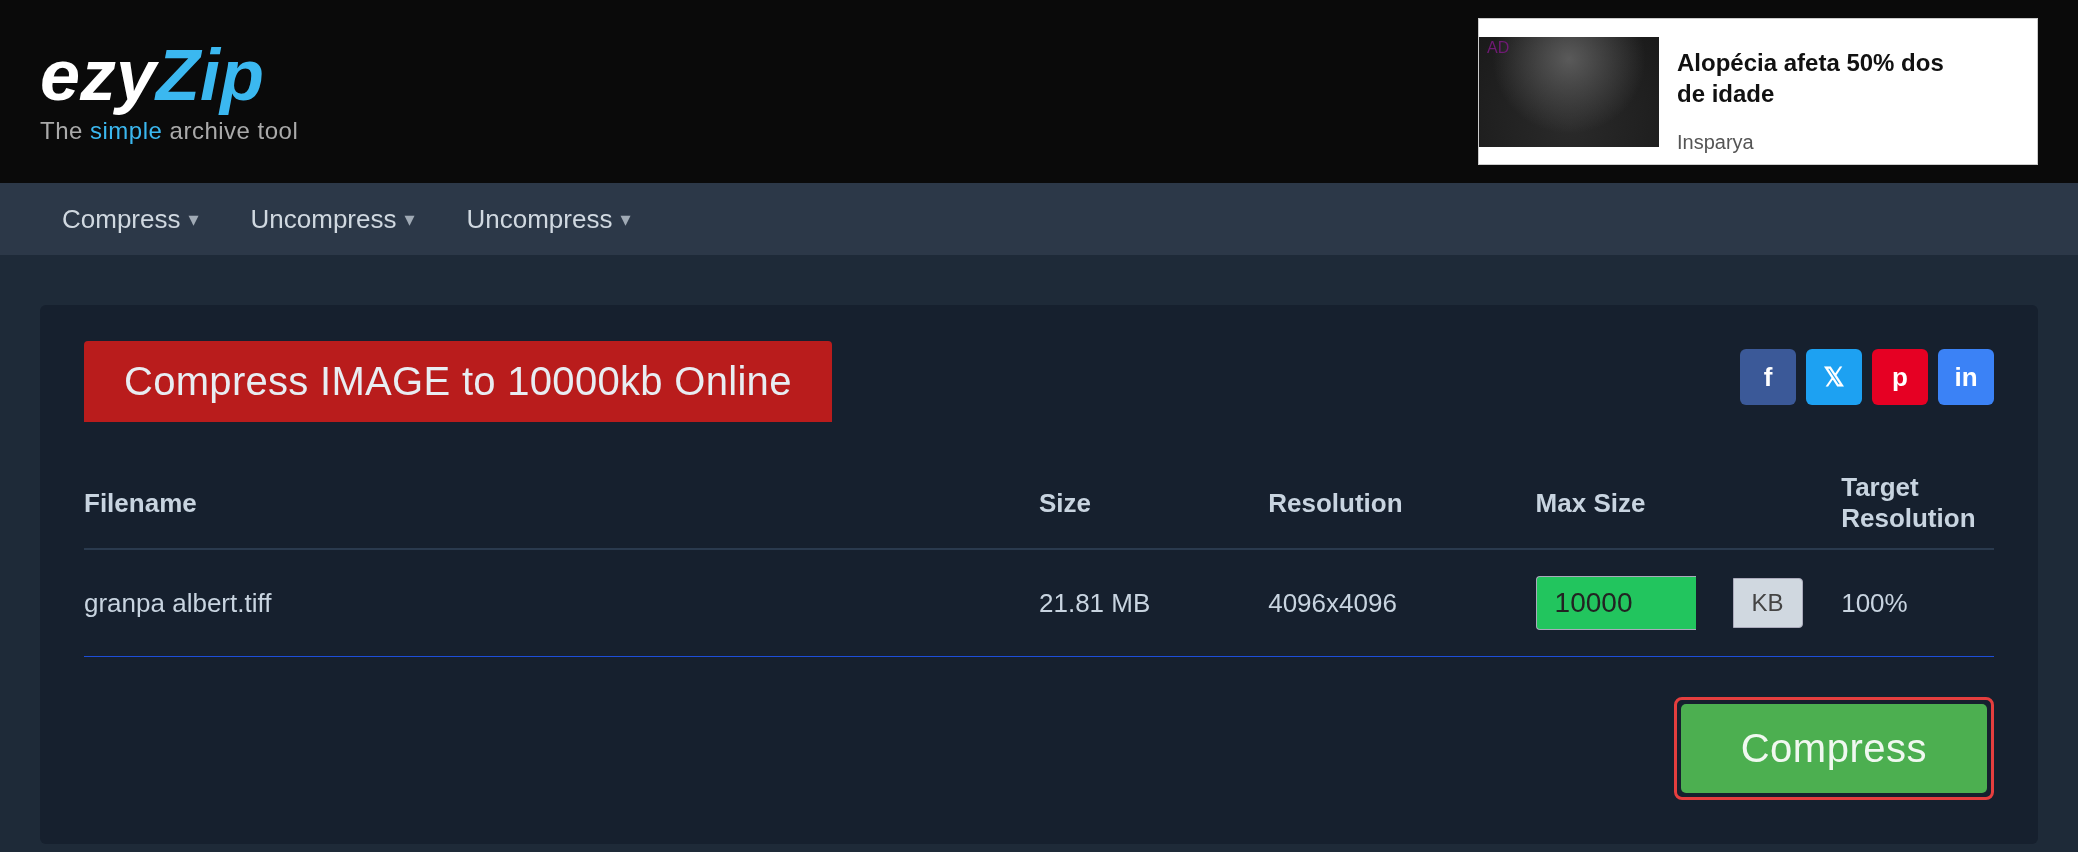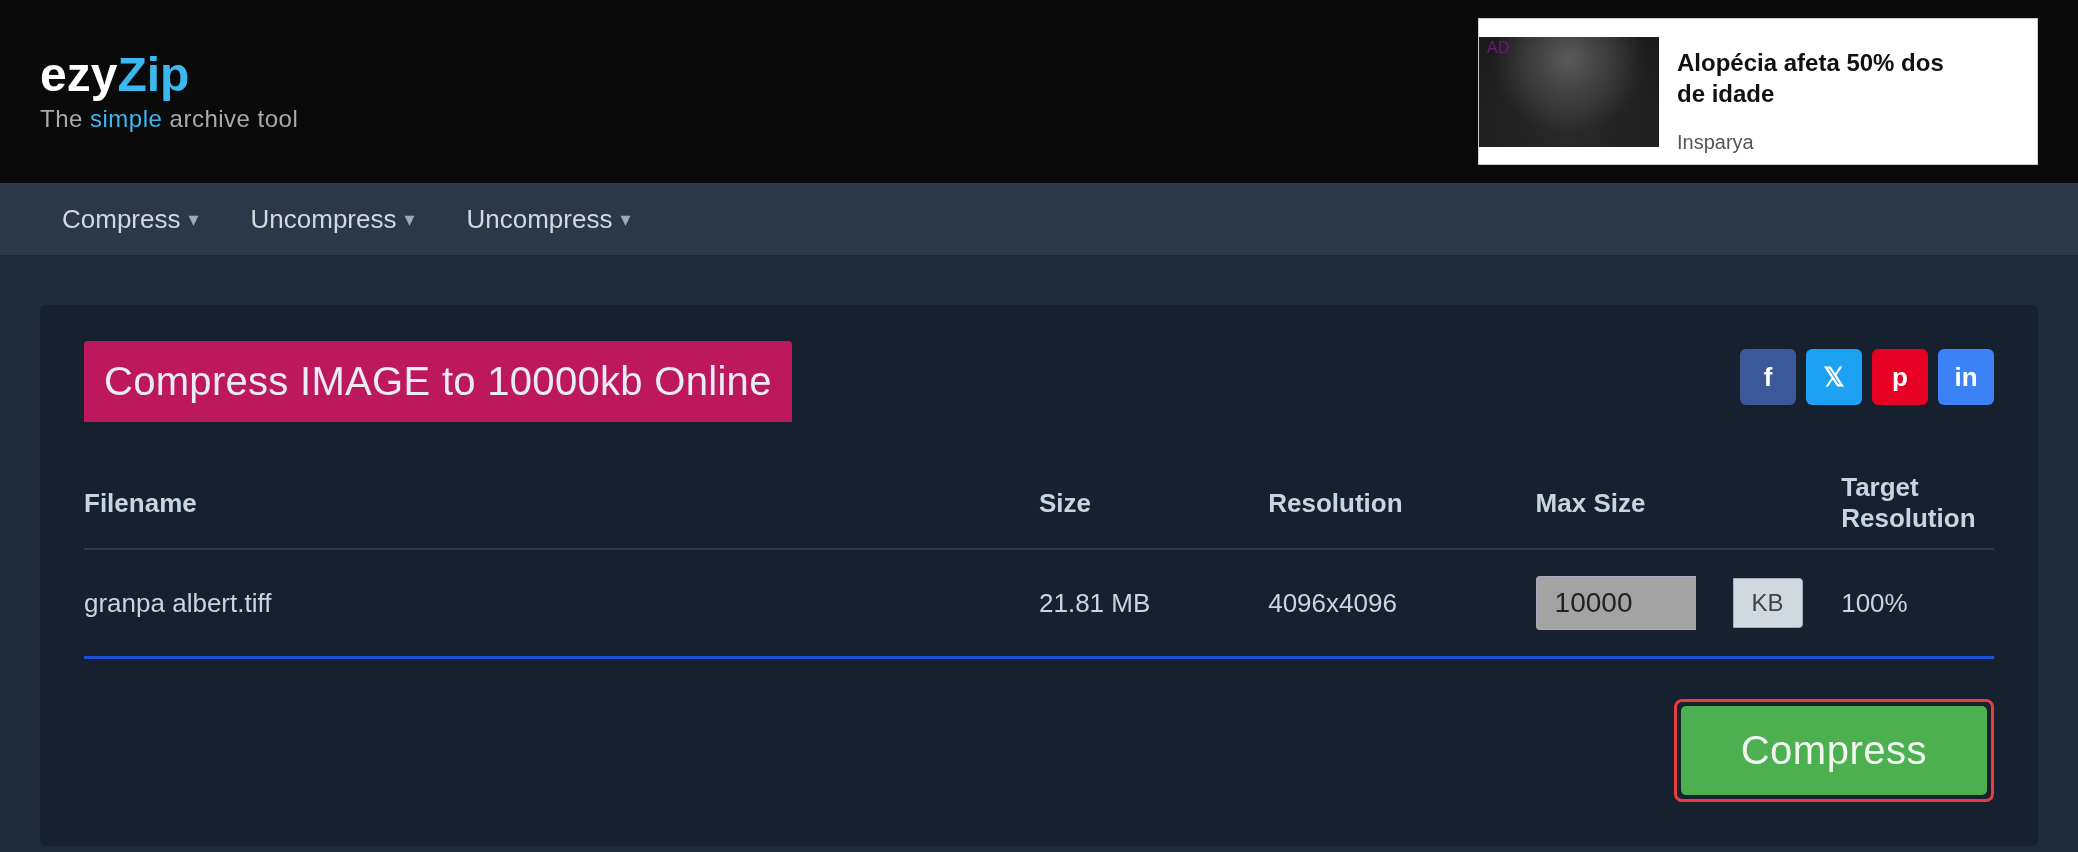--- a/index.html
+++ b/index.html
@@ -18,23 +18,24 @@
       justify-content: space-between;
       padding: 18px 40px;
       min-height: 140px;
     }
     .logo-area {
       display: flex;
       flex-direction: column;
       gap: 6px;
     }
     .logo-text {
-      font-size: 48px;
+      font-size: 72px;
       font-weight: 700;
       line-height: 1;
+      font-style: italic;
     }
     .logo-ezy {
       color: #ffffff;
     }
     .logo-zip {
       color: #3bb8f0;
     }
     .logo-tagline {
       font-size: 24px;
       color: #aaaaaa;
@@ -131,22 +132,22 @@
       padding: 36px 44px 44px 44px;
       position: relative;
     }
     .card-header {
       display: flex;
       align-items: flex-start;
       justify-content: space-between;
       margin-bottom: 36px;
     }
     .card-title {
-      background: #be185d;
-      padding: 18px 20px;
+      background: #b91c1c;
+      padding: 18px 40px;
       border-radius: 4px 4px 0 0;
       font-size: 40px;
       font-weight: 400;
       color: #e8edf2;
       letter-spacing: 0.3px;
     }
     .social-icons {
       display: flex;
       gap: 10px;
       align-items: center;
@@ -180,35 +181,35 @@
       color: #c8d4e0;
       font-size: 26px;
       font-weight: 700;
       padding: 14px 0;
       border-bottom: 2px solid #2a3a4e;
     }
     .file-table td {
       color: #c8d4e0;
       font-size: 26px;
       padding: 26px 0;
-      border-bottom: 3px solid #1d4ed8;
+      border-bottom: 1px solid #1d4ed8;
     }
     .col-filename { width: 50%; }
     .col-size { width: 12%; }
     .col-resolution { width: 14%; }
     .col-maxsize { width: 16%; }
     .col-target { width: 8%; }
 
     .max-size-input-group {
       display: flex;
       align-items: center;
       gap: 0;
     }
     .max-size-input {
-      background: #a3a3a3;
+      background: #22c55e;
       border: 1px solid #aab;
       border-right: none;
       color: #222;
       font-size: 28px;
       padding: 10px 18px;
       width: 160px;
       outline: none;
       border-radius: 4px 0 0 4px;
     }
     .max-size-unit {

